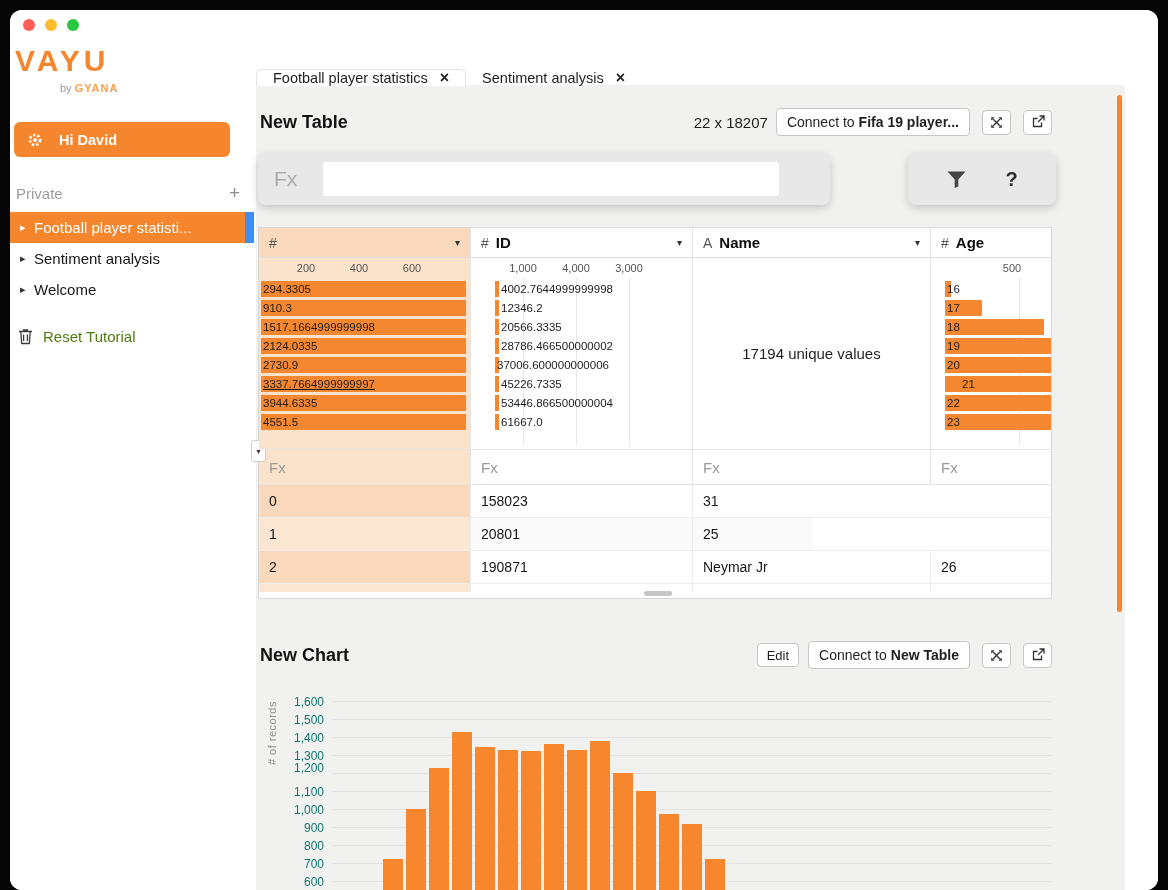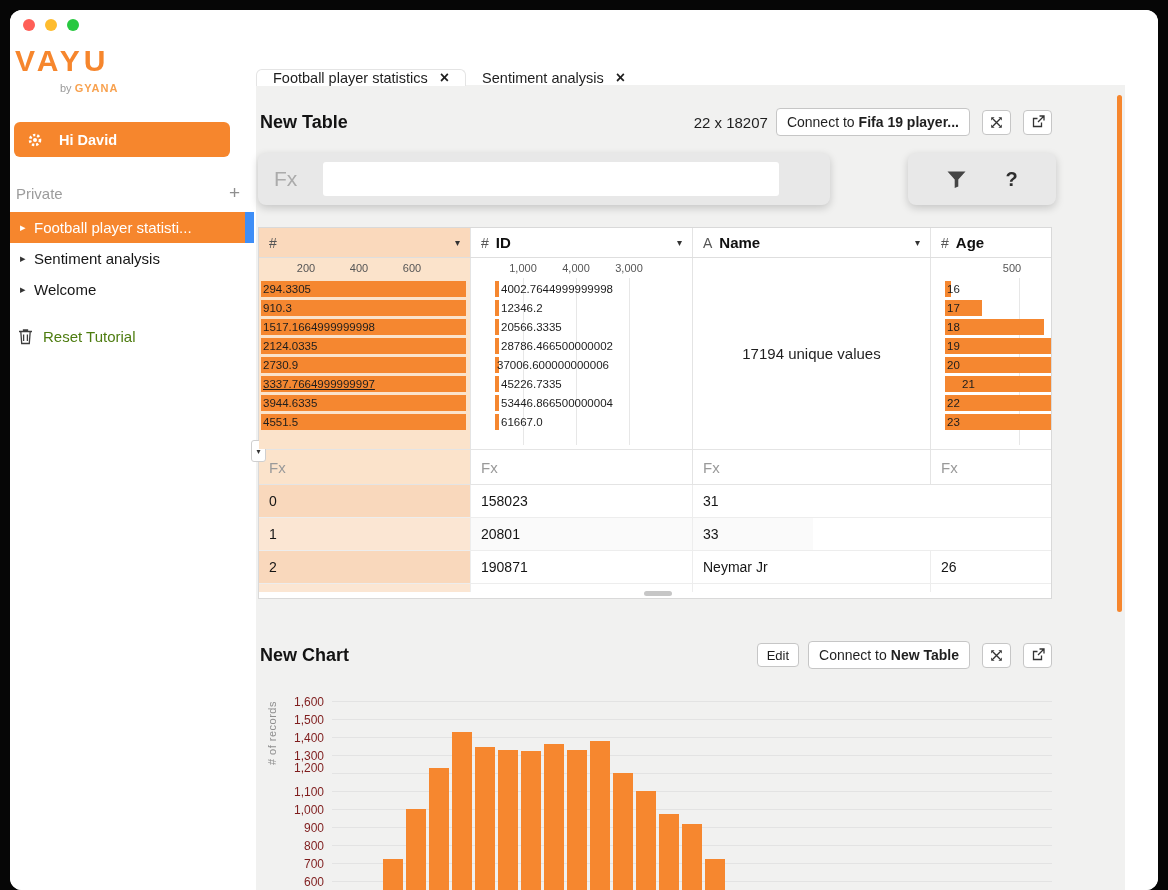--- a/index.html
+++ b/index.html
@@ -110,21 +110,21 @@
             color:#333; display:flex; align-items:center; justify-content:center; cursor:pointer; }
   .vscroll { position:absolute; left:861px; top:10px; width:5px; height:517px; background:#F6862D;
              border-radius:3px; cursor:pointer; }
 
   
   .chart-head { top:555px; }
   .chart { position:absolute; left:4px; top:600px; width:792px; height:320px; }
   .ylab { position:absolute; left:6px; top:16px; writing-mode:vertical-rl; transform:rotate(180deg);
           font-size:11px; color:#8F8F8F; letter-spacing:0.5px; }
   .gridline { position:absolute; left:72px; right:0; height:1px; background:#E3E3E3; }
-  .ytick { position:absolute; left:0; width:64px; text-align:right; font-size:12px; color:#7f1d1d; }
+  .ytick { position:absolute; left:0; width:64px; text-align:right; font-size:12px; color:#0f766e; }
   .cbar { position:absolute; width:20px; background:#F6872F; }
 </style>
 </head>
 <body>
 
 <div class="window">
 
   <div class="sidebar">
     <div class="lights">
       <span class="light red"></span>
@@ -392,21 +392,21 @@
         </div>
 
         <div class="trow">
           <div class="tcell c1 idx-a">0</div>
           <div class="tcell c2">158023</div>
           <div class="tcell c4">31</div>
         </div>
         <div class="trow alt">
           <div class="tcell c1 idx-b">1</div>
           <div class="tcell c2">20801</div>
-          <div class="tcell c4">33</div>
+          <div class="tcell c4">25</div>
         </div>
         <div class="trow">
           <div class="tcell c1 idx-a">2</div>
           <div class="tcell c2">190871</div>
           <div class="tcell c3">Neymar Jr</div>
           <div class="tcell c4">26</div>
         </div>
         <div class="tpartial">
           <div class="c1 idx-b"></div>
             <div class="c2"></div>

